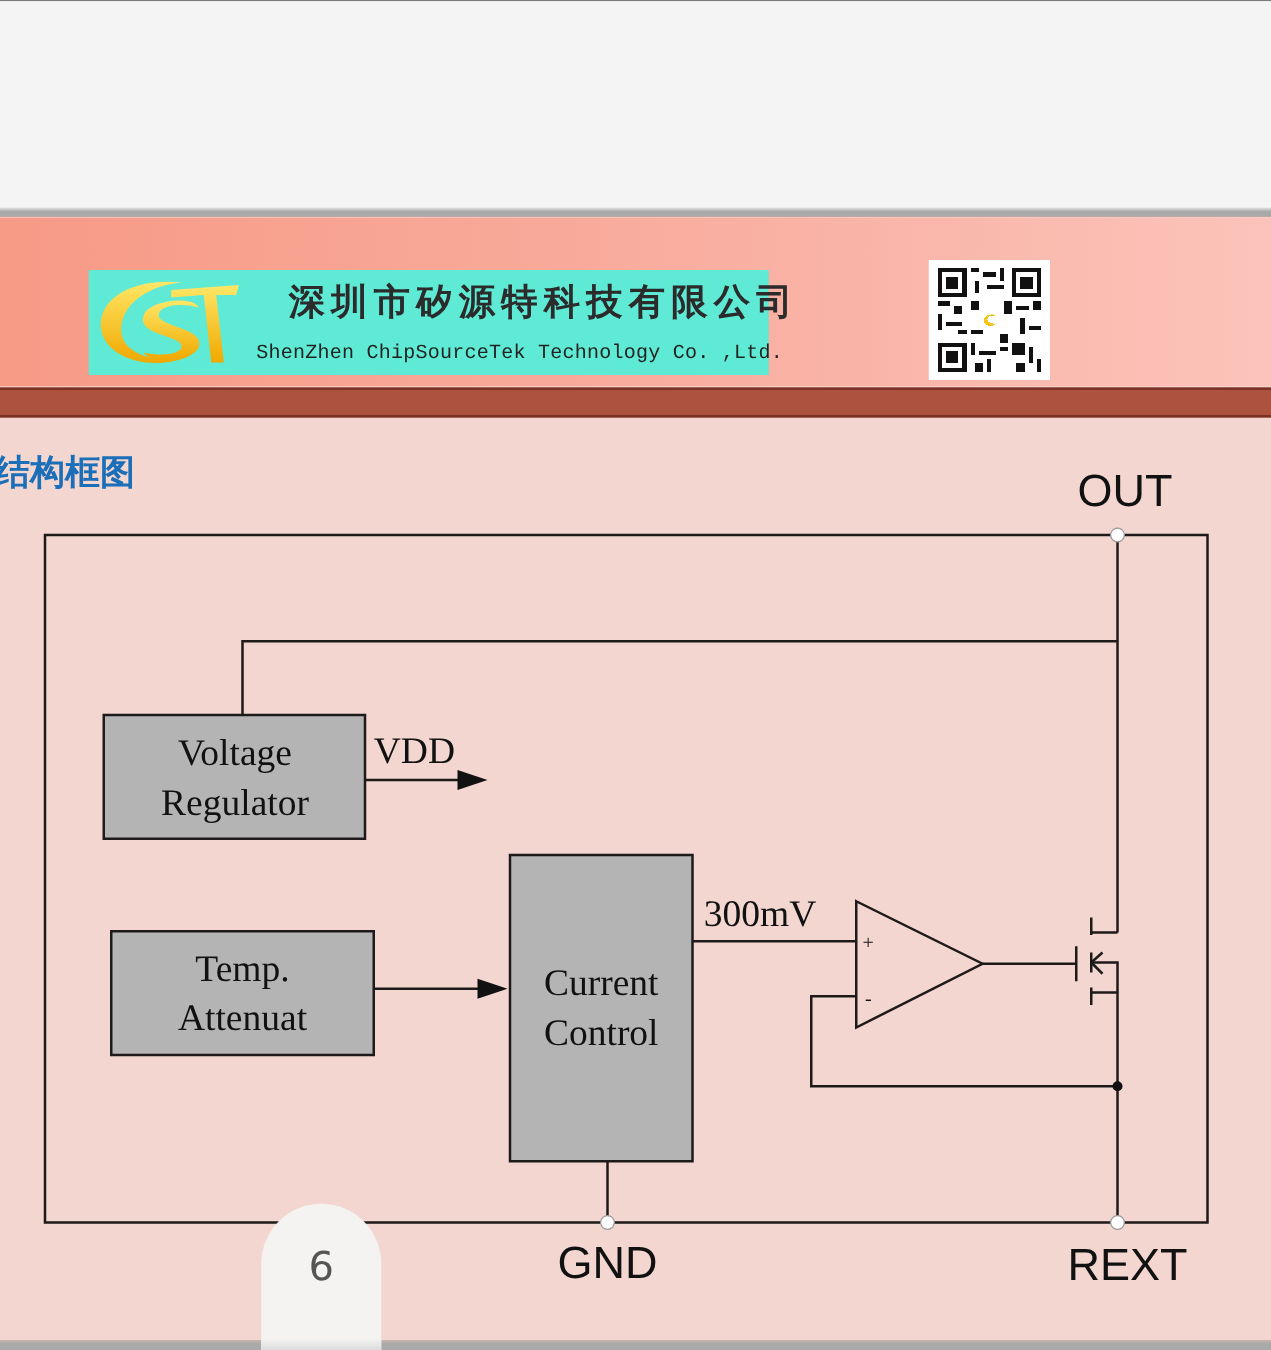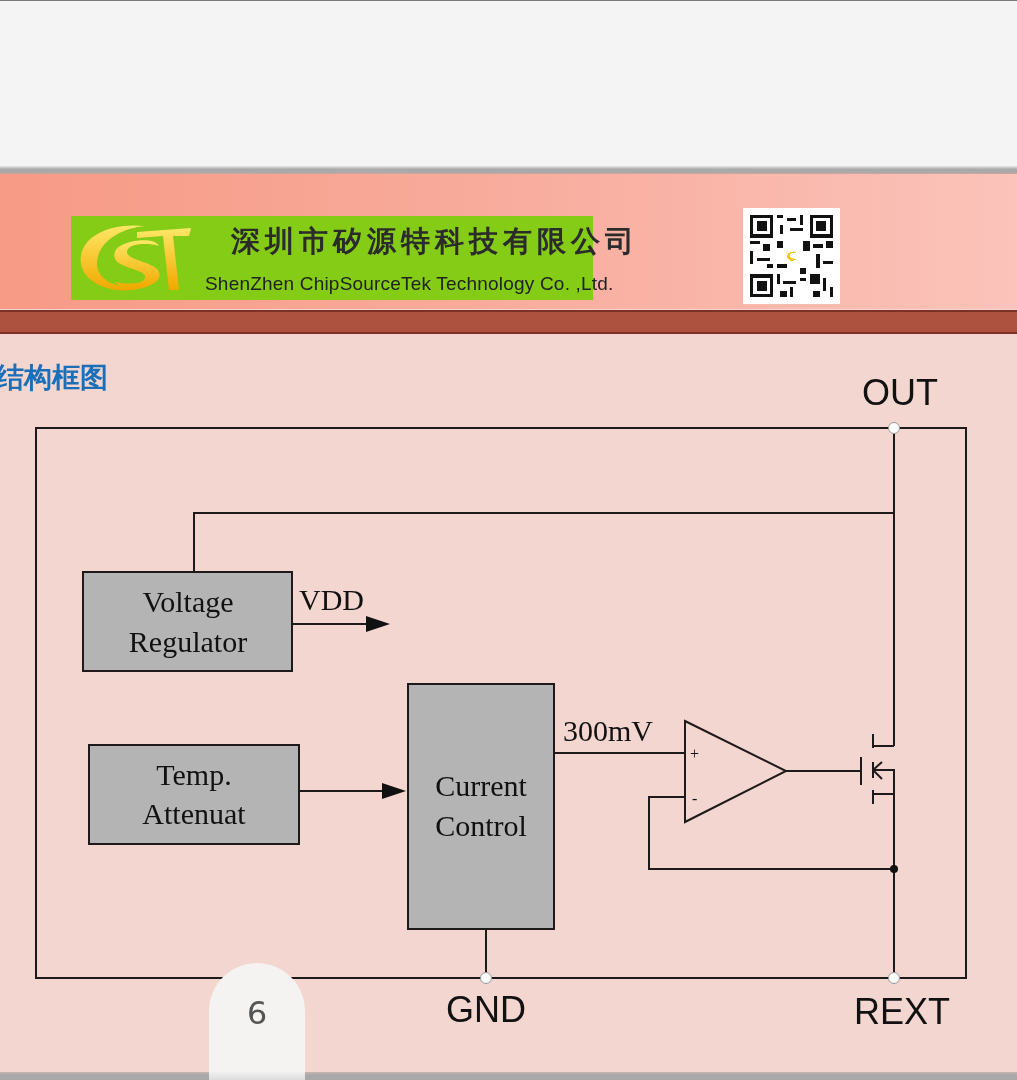--- a/index.html
+++ b/index.html
@@ -10,25 +10,25 @@
   }
   .top-border { position:absolute; left:0; top:0; width:1017px; height:1px; background:#7a7a7a; }
   .top-blank { position:absolute; left:0; top:1px; width:1017px; height:165px; background:#f4f4f4; }
   .page-shadow { position:absolute; left:0; top:166px; width:1017px; height:8px;
     background:linear-gradient(#e6e6e6,#a9a9a9 40%,#a9a9a9 80%,#d8a49a); }
   .page { position:absolute; left:0; top:174px; width:1017px; height:898px; background:#f2d6cf; overflow:hidden; }
   .header-band { position:absolute; left:0; top:0; width:1017px; height:135px;
     background:linear-gradient(90deg,#f79a86 0%,#f8aa9a 45%,#fbc3ba 100%); }
   .header-rule { position:absolute; left:0; top:136px; width:1017px; height:24px;
     background:#ad523f; border-top:2px solid #7c3126; border-bottom:2px solid #7c3126; box-sizing:border-box; }
-  .logo-panel { position:absolute; left:71px; top:42px; width:522px; height:84px; background:#84cc16; }
+  .logo-panel { position:absolute; left:71px; top:42px; width:522px; height:84px; background:#5eead4;padding-left:22px; }
   .logo-mark { position:absolute; left:4px; top:2px; width:120px; height:80px; }
   .company-cn { position:absolute; left:160px; top:6px; font-family:"DejaVu Serif", serif; font-size:29px;
     font-weight:bold; color:#2b2b2b; letter-spacing:5px; white-space:nowrap; }
-  .company-en { position:absolute; left:134px; top:57px; font-family:Liberation Sans, sans-serif; font-size:19px;
+  .company-en { position:absolute; left:134px; top:57px; font-family:Liberation Mono, monospace; font-size:16px;
     color:#222; white-space:nowrap; letter-spacing:0.2px; }
   .qr { position:absolute; left:743px; top:34px; width:97px; height:96px; background:#fff; }
   .section-title { position:absolute; left:-4px; top:185px; font-family:"DejaVu Sans", sans-serif; font-weight:bold;
     font-size:28px; color:#1a6fb8; white-space:nowrap; }
   .diagram { position:absolute; left:0; top:180px; }
   .page-bottom-shadow { position:absolute; left:0; top:1072px; width:1017px; height:8px;
     background:linear-gradient(#c9b3ae,#a9a9a9 40%); }
   .page-tab { position:absolute; left:209px; top:963px; width:96px; height:117px; background:#f4f3f1;
     border-radius:48px 48px 0 0; }
   .page-tab-label { position:absolute; left:0; top:30px; width:96px; text-align:center; font-size:32px; color:#555;

